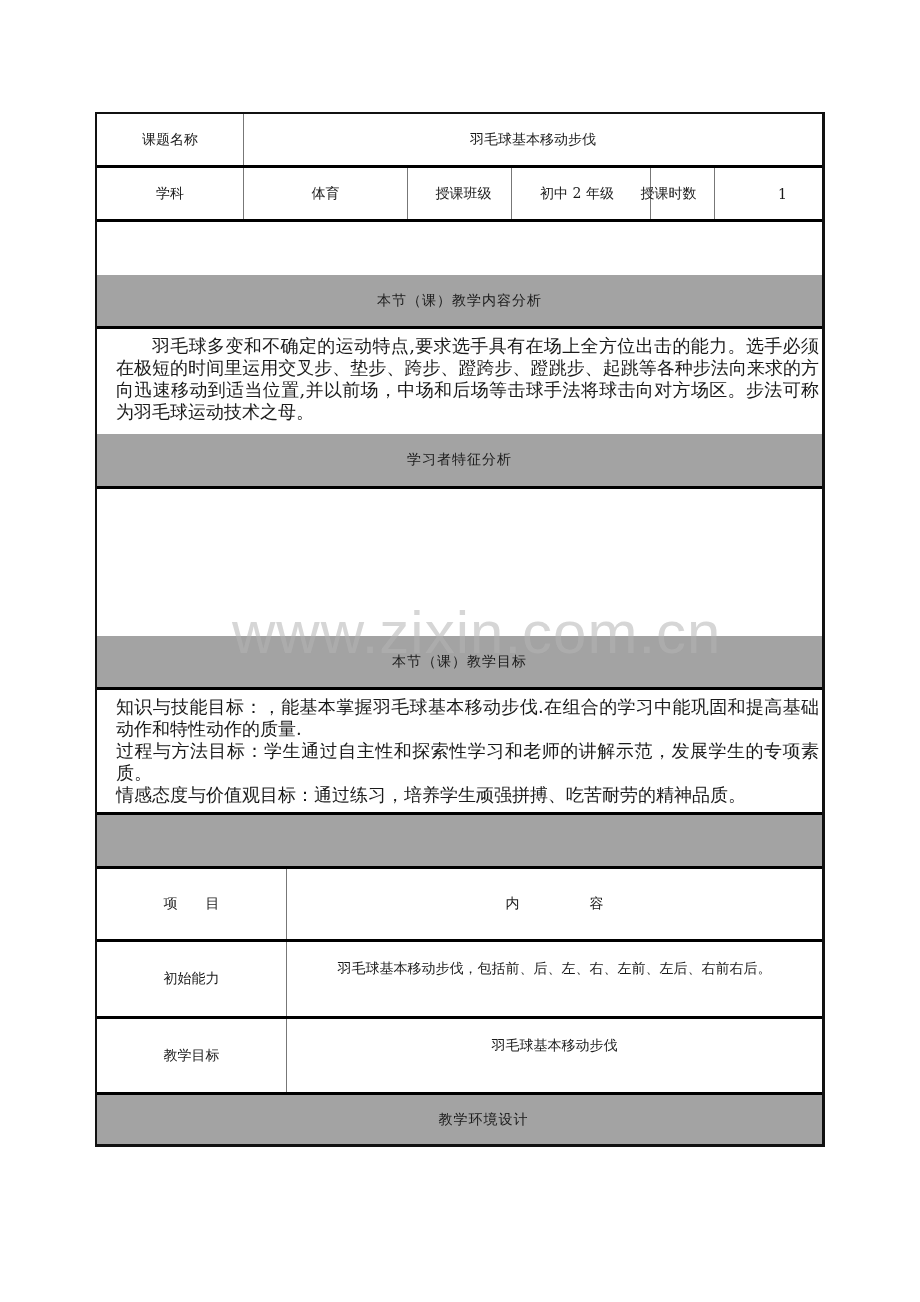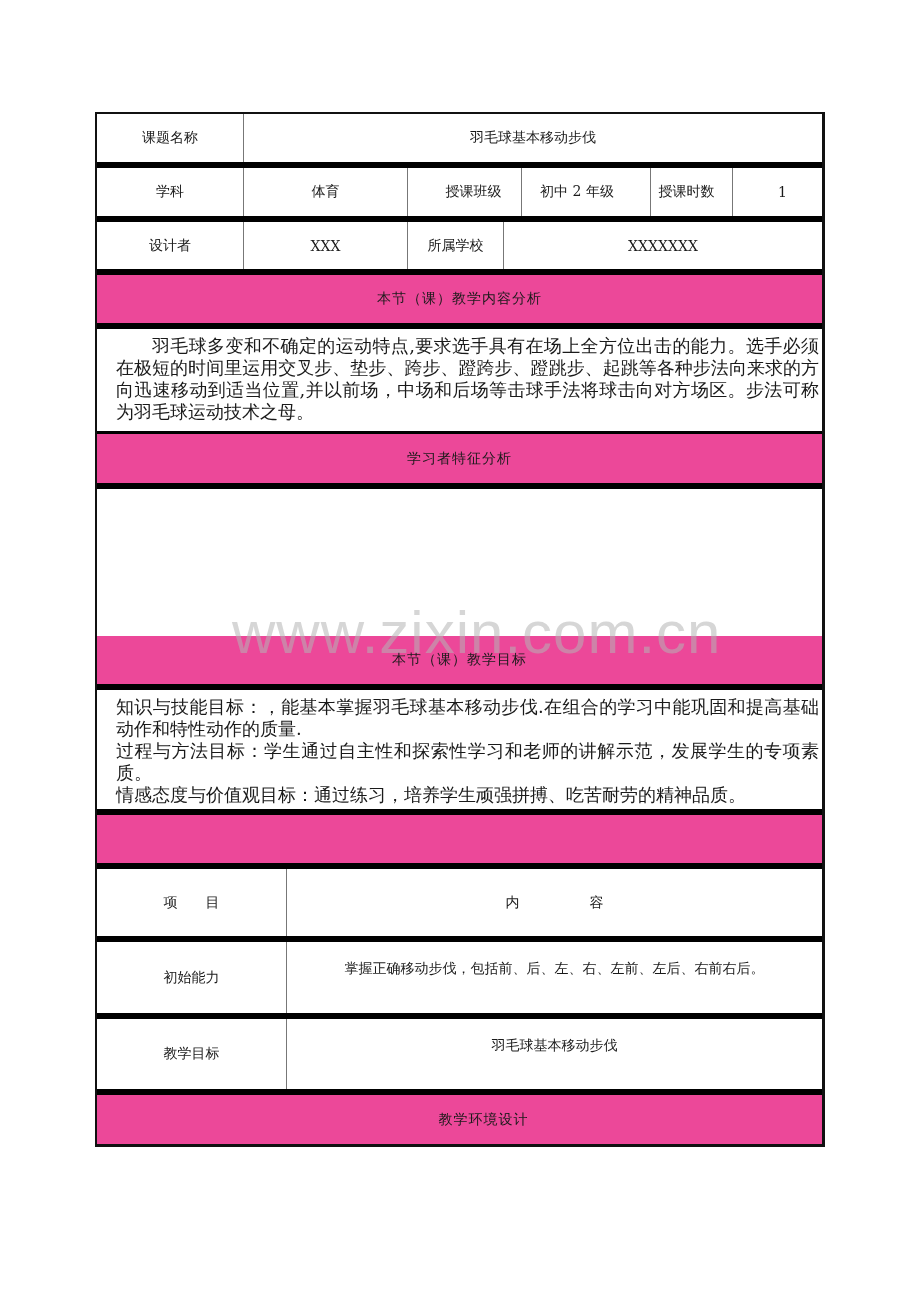--- a/index.html
+++ b/index.html
@@ -1,26 +1,26 @@
 <!DOCTYPE html>
 <html><head>
   <meta charset="utf-8">
   <style>
     html, body { margin: 0; padding: 0; background: #ffffff; }
     body { width: 920px; height: 1302px; position: relative; overflow: hidden;
            font-family: "DejaVu Serif", "Liberation Serif", serif; color: #1a1a1a; }
     .page { position: absolute; left: 0; top: 0; width: 920px; height: 1302px; }
     .tbl { position: absolute; left: 95px; top: 112px; width: 730px; height: 1035px;
            box-sizing: border-box; border: 2px solid #111; border-right-width: 3px; border-bottom-width: 3px; }
-    .row { position: absolute; left: 0; right: 0; box-sizing: border-box; border-bottom: 6px solid #000000; }
+    .row { position: absolute; left: 0; right: 0; box-sizing: border-box; border-bottom: 3px solid #000000; }
     .row.last { border-bottom: none; }
     .cell { position: absolute; top: 0; bottom: 0; box-sizing: border-box; display: flex; align-items: center; justify-content: center;
             font-size: 14px; border-right: 1px solid #777; }
     .cell.noborder { border-right: none; }
-    .shade { background: #ec4899; }
+    .shade { background: #a3a3a3; }
     .hdr { font-size: 14px; letter-spacing: 1px; display: flex; align-items: center; justify-content: center; height: 100%; }
     .para { position: absolute; left: 19px; right: 3px; top: 6px; font-size: 18px; line-height: 22px; text-align: justify; }
     .para p { margin: 0; }
     .indent { text-indent: 2em; }
     .gap { height: 22px; }
     .top-aligned { align-items: flex-start; padding-top: 18px; }
     .watermark { position: absolute; left: 232px; top: 598px; font-family: "Liberation Sans", sans-serif;
                  font-size: 60px; color: rgba(180,180,180,0.55); letter-spacing: 1px; pointer-events: none; white-space: nowrap; }
   </style>
 </head>
@@ -30,32 +30,26 @@
   <div class="tbl">
 
     <div class="row" style="top:0; height:54px;">
       <div class="cell" style="left:0; width:147px;">课题名称</div>
       <div class="cell noborder" style="left:147px; right:0;">羽毛球基本移动步伐</div>
     </div>
 
     <div class="row" style="top:54px; height:54px;">
       <div class="cell" style="left:0; width:147px;">学科</div>
       <div class="cell" style="left:147px; width:164px;">体育</div>
-      <div class="cell" style="left:329px; width:96px;">授课班级</div>
+      <div class="cell" style="left:319px; width:96px;">授课班级</div>
       <div class="cell" style="left:407px; width:147px;">初中 2 年级</div>
-      <div class="cell" style="left:544px; width:92px;">授课时数</div>
+      <div class="cell" style="left:526px; width:92px;">授课时数</div>
       <div class="cell noborder" style="left:646px; right:0;">1</div>
     </div>
 
-    <div class="row" style="top:108px; height:53px;">
-      <div class="cell" style="left:0; width:147px;">设计者</div>
-      <div class="cell" style="left:147px; width:164px;">XXX</div>
-      <div class="cell" style="left:311px; width:96px;">所属学校</div>
-      <div class="cell noborder" style="left:407px; right:0;">XXXXXXX</div>
-    </div>
 
     <div class="row shade" style="top:161px; height:54px;">
       <div class="hdr">本节（课）教学内容分析</div>
     </div>
 
     <div class="row" style="top:215px; height:108px;">
       <div class="para">
         <p class="indent">羽毛球多变和不确定的运动特点,要求选手具有在场上全方位出击的能力。选手必须在极短的时间里运用交叉步、垫步、跨步、蹬跨步、蹬跳步、起跳等各种步法向来求的方向迅速移动到适当位置,并以前场，中场和后场等击球手法将球击向对方场区。步法可称为羽毛球运动技术之母。</p>
       </div>
     </div>
@@ -79,21 +73,21 @@
 
     <div class="row shade" style="top:701px; height:54px;"></div>
 
     <div class="row" style="top:755px; height:73px;">
       <div class="cell" style="left:0; width:190px;">项　　目</div>
       <div class="cell noborder" style="left:190px; right:0;font-family:Liberation Mono, monospace;">内　　　　　容</div>
     </div>
 
     <div class="row" style="top:828px; height:77px;">
       <div class="cell" style="left:0; width:190px;">初始能力</div>
-      <div class="cell noborder top-aligned" style="left:190px; right:0;">掌握正确移动步伐，包括前、后、左、右、左前、左后、右前右后。</div>
+      <div class="cell noborder top-aligned" style="left:190px; right:0;">羽毛球基本移动步伐，包括前、后、左、右、左前、左后、右前右后。</div>
     </div>
 
     <div class="row" style="top:905px; height:76px;">
       <div class="cell" style="left:0; width:190px;">教学目标</div>
       <div class="cell noborder top-aligned" style="left:190px; right:0;">羽毛球基本移动步伐</div>
     </div>
 
     <div class="row shade last" style="top:981px; height:49px;padding-left:48px;">
       <div class="hdr">教学环境设计</div>
     </div>

